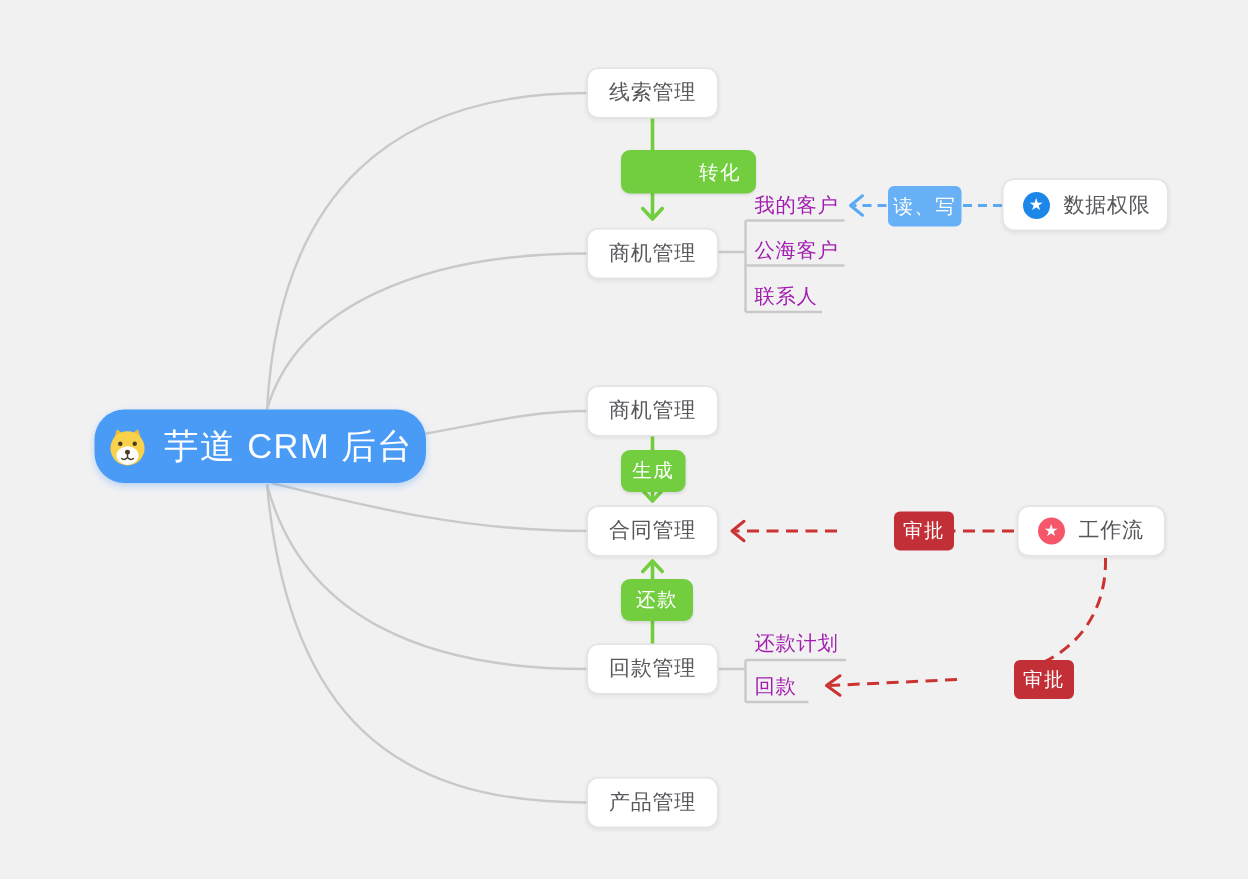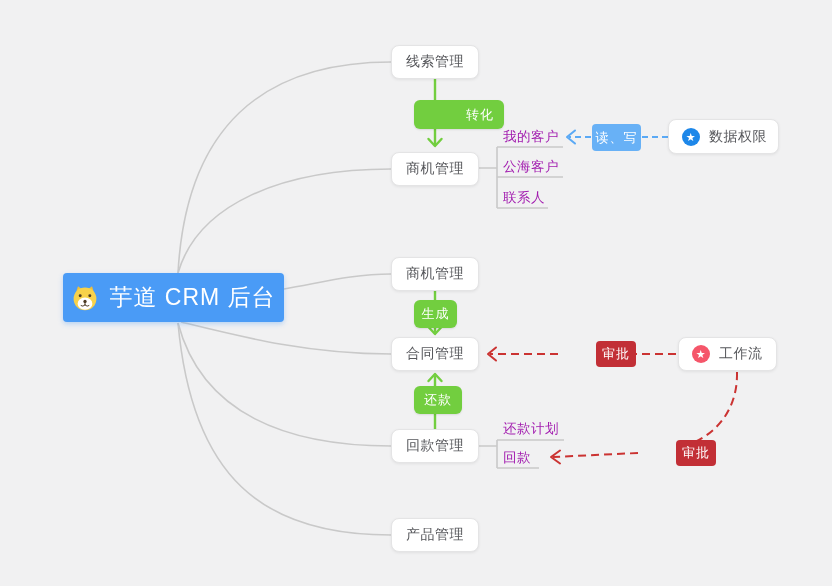--- a/index.html
+++ b/index.html
@@ -10,21 +10,21 @@
   .edges{position:absolute;left:0;top:0;}
   .node{
     position:absolute;background:#fff;border:1px solid #e4e4e5;border-radius:8px;
     box-shadow:0 1px 3px rgba(0,0,0,.07);box-sizing:border-box;
     display:flex;align-items:center;justify-content:center;
     font-size:14px;color:#56575b;letter-spacing:.5px;
   }
   .node.side{justify-content:flex-start;padding-left:13px;}
   .root{
     position:absolute;left:63px;top:273px;width:221px;height:49px;
-    background:#4a9bf6;border-radius:4px;box-shadow:0 2px 5px rgba(74,155,246,.35);
+    background:#4a9bf6;border-radius:20px;box-shadow:0 2px 5px rgba(74,155,246,.35);
     display:flex;align-items:center;justify-content:center;gap:10px;
     color:#fff;font-size:23px;letter-spacing:1px;
   }
   .tag{
     position:absolute;display:flex;align-items:center;justify-content:center;
     color:#fff;font-size:13px;letter-spacing:1px;
   }
   .tag.green{background:#72ce3f;border-radius:6px;box-shadow:0 1px 2px rgba(0,0,0,.1);}
   .tag.blue{background:#68b1f6;border-radius:4px;}
   .tag.red{background:#c22f36;border-radius:4px;margin-left:37px;}

